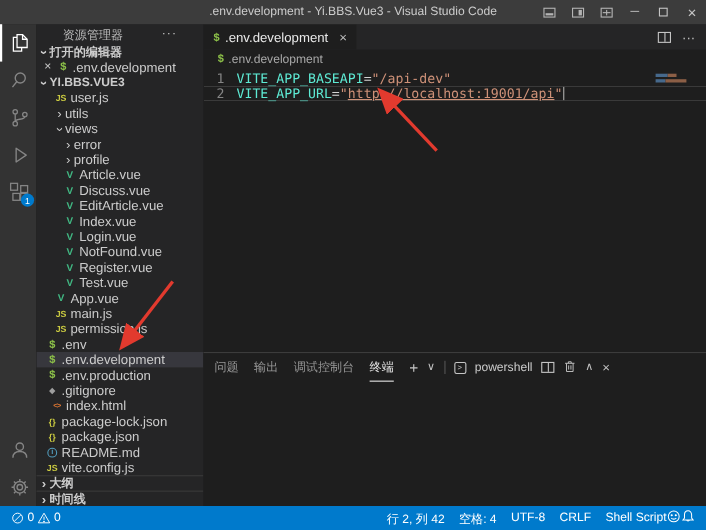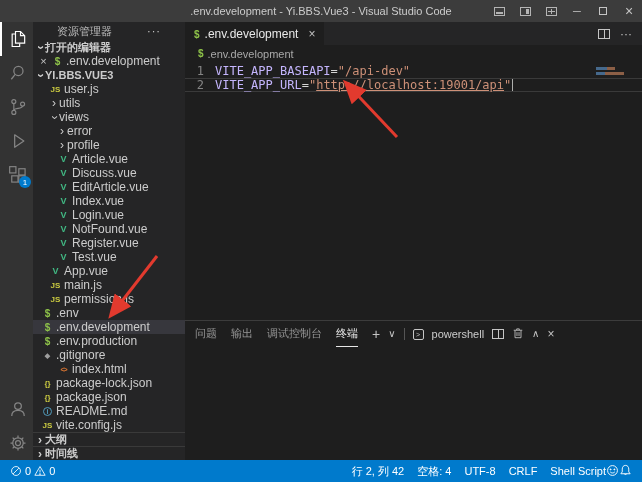--- a/index.html
+++ b/index.html
@@ -59,21 +59,21 @@
   .tab{background:#1e1e1e;display:flex;align-items:center;padding:0 9px;font-size:12px;color:#e8e8e8;gap:3px}
   .tab-close{color:#c0c0c0;font-size:12px;margin-left:7px}
   .tab-actions{margin-left:auto;display:flex;align-items:center;gap:10px;padding-right:10px;color:#c5c5c5;font-size:12px}
   .split-box{width:12px;height:10px;border:1px solid #c5c5c5;position:relative;display:inline-block}
   .split-box::after{content:"";position:absolute;top:0;bottom:0;left:5px;width:1px;background:#c5c5c5}
   .breadcrumb{flex:none;height:17px;display:flex;align-items:center;gap:2px;padding-left:13px;font-size:11px;color:#a9a9a9}
   .code-area{flex:1;min-height:0;position:relative;padding-top:2px}
   .code-line{display:flex;height:14px;line-height:14px;font-family:"DejaVu Sans Mono",monospace;font-size:12px;white-space:pre}
   .code-line.current{box-shadow:inset 0 1px 0 #3a3a3a, inset 0 -1px 0 #3a3a3a}
   .line-num{width:30px;flex:none;text-align:right;padding-right:11px;color:#858585}
-  .tok-var{color:#c4b5fd}
+  .tok-var{color:#5eead4}
   .tok-op{color:#d4d4d4}
   .tok-str{color:#ce9178}
   .tok-link{color:#ce9178;text-decoration:underline}
   .caret{display:inline-block;width:1px;height:12px;background:#aeafad;vertical-align:-2px;margin-left:1px}
   .minimap{position:absolute;top:3px;right:2px;width:44px}
   .mm-line{height:3px;margin-top:2px;display:flex}
   .mm-a{background:#46698c;height:100%}
   .mm-b{background:#8c5f46;height:100%}
 
   
@@ -273,21 +273,21 @@
             <span class="tree-label">.env.development</span>
           </div>
           <div class="tree-row" style="padding-left: 8px;">
             <span class="ficon ficon-shell" style="color: rgb(141, 193, 73);">$</span>
             <span class="tree-label">.env.production</span>
           </div>
           <div class="tree-row" style="padding-left: 8px;">
             <span class="ficon ficon-git" style="color: rgb(158, 158, 158);">◆</span>
             <span class="tree-label">.gitignore</span>
           </div>
-          <div class="tree-row" style="padding-left: 24px;">
+          <div class="tree-row" style="padding-left: 12px;">
             <span class="ficon ficon-html" style="color: rgb(227, 121, 51);">&lt;&gt;</span>
             <span class="tree-label">index.html</span>
           </div>
           <div class="tree-row" style="padding-left: 8px;">
             <span class="ficon ficon-json" style="color: rgb(203, 203, 65);">{}</span>
             <span class="tree-label">package-lock.json</span>
           </div>
           <div class="tree-row" style="padding-left: 8px;">
             <span class="ficon ficon-json" style="color: rgb(203, 203, 65);">{}</span>
             <span class="tree-label">package.json</span>

